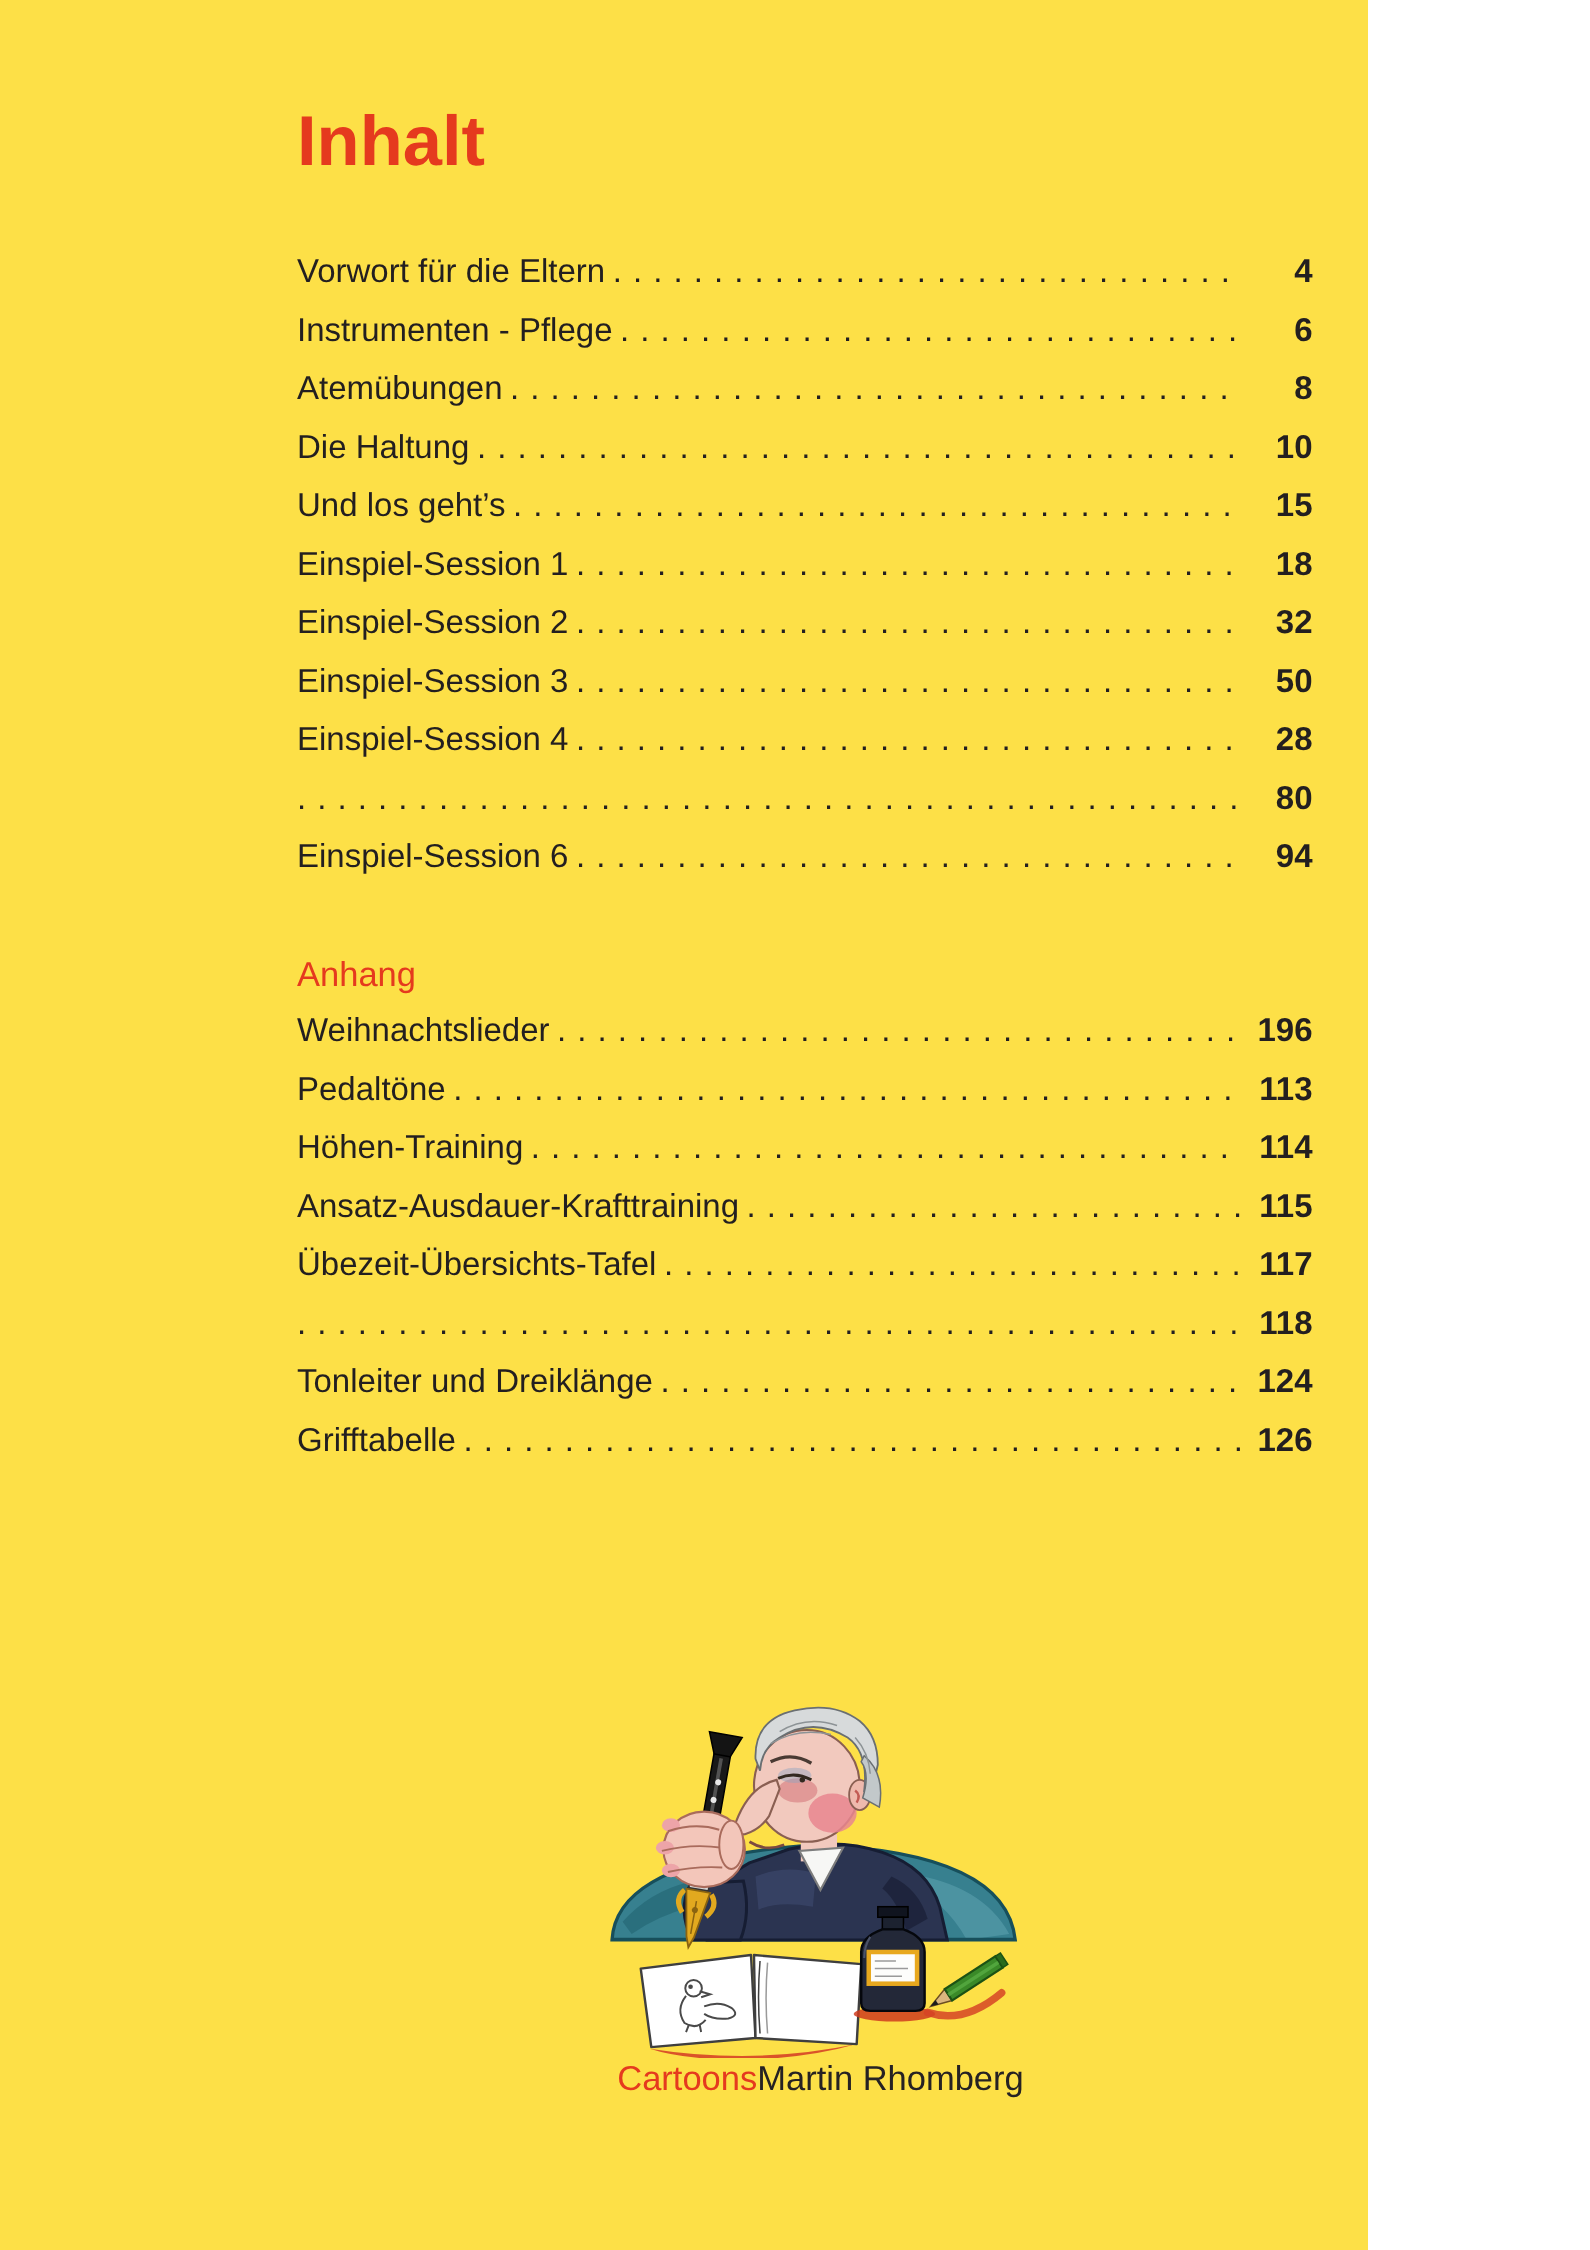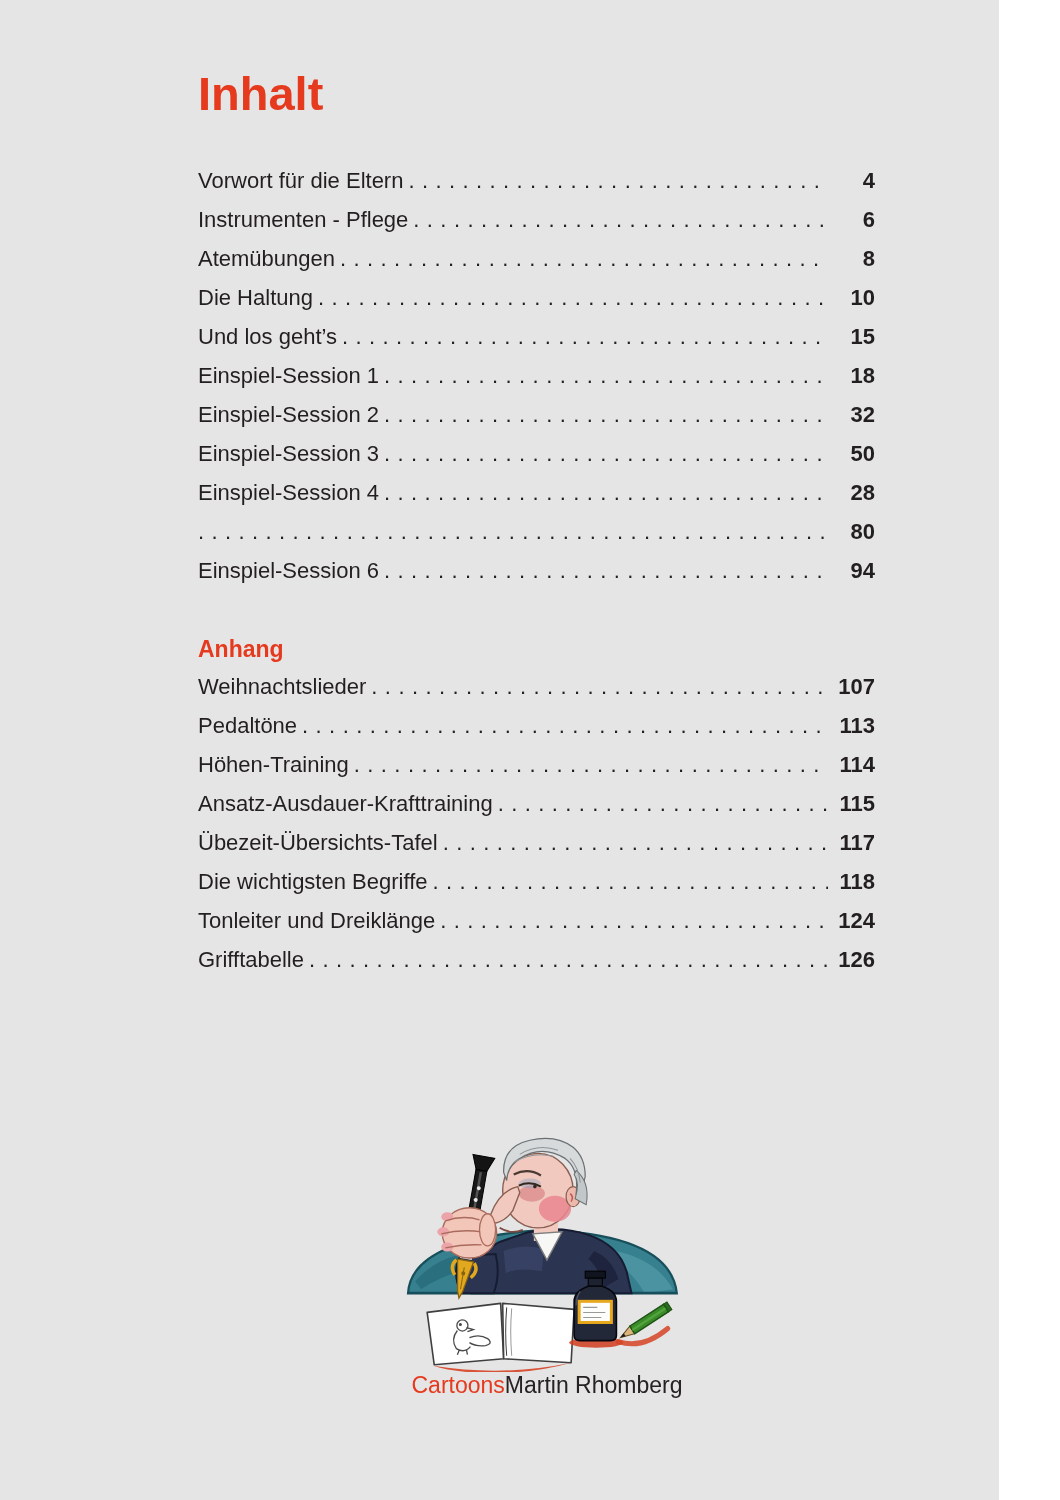--- a/index.html
+++ b/index.html
@@ -2,23 +2,23 @@
 <html lang="de" style="--accent: #e53a1e; --ink: #231f20;"><head>
 <meta charset="utf-8">
 <style>
   :root { --accent: #e53a1e; --ink: #231f20; }
   * { margin: 0; padding: 0; box-sizing: border-box; }
   html, body { background: #ffffff; }
   body { font-family: "Liberation Sans", sans-serif; color: var(--ink); }
 
   .page {
     position: relative;
-    width: 999px;
+    width: 912px;
     height: 1500px;
-    background: #e5e5e5;
+    background: #fde047;
     overflow: hidden;
   }
 
   .page-title {
     position: absolute;
     left: 198px;
     top: 68px;
     font-size: 47px;
     font-weight: 700;
     color: var(--accent);
@@ -59,21 +59,21 @@
     flex: 0 0 47px;
     text-align: right;
     font-weight: 700;
   }
 
   .section-heading {
     position: absolute;
     left: 198px;
     top: 636px;
     font-size: 23px;
-    font-weight: 700;
+    font-weight: 400;
     color: var(--accent);
   }
 
   .illustration-wrap {
     position: absolute;
     left: 403px;
     top: 1130px;
     width: 302px;
     height: 242px;
   }
@@ -166,21 +166,21 @@
       <span class="toc-page">94</span>
     </li>
   </ul>
 
   <h2 class="section-heading">Anhang</h2>
 
   <ul class="toc-list appendix" id="toc-appendix">
     <li class="toc-row">
       <span class="toc-label">Weihnachtslieder</span>
       <span class="toc-dots"></span>
-      <span class="toc-page">107</span>
+      <span class="toc-page">196</span>
     </li>
 
     <li class="toc-row">
       <span class="toc-label">Pedaltöne</span>
       <span class="toc-dots"></span>
       <span class="toc-page">113</span>
     </li>
 
     <li class="toc-row">
       <span class="toc-label">Höhen-Training</span>
@@ -194,21 +194,20 @@
       <span class="toc-page">115</span>
     </li>
 
     <li class="toc-row">
       <span class="toc-label">Übezeit-Übersichts-Tafel</span>
       <span class="toc-dots"></span>
       <span class="toc-page">117</span>
     </li>
 
     <li class="toc-row">
-      <span class="toc-label">Die wichtigsten Begriffe</span>
       <span class="toc-dots"></span>
       <span class="toc-page">118</span>
     </li>
 
     <li class="toc-row">
       <span class="toc-label">Tonleiter und Dreiklänge</span>
       <span class="toc-dots"></span>
       <span class="toc-page">124</span>
     </li>
 

